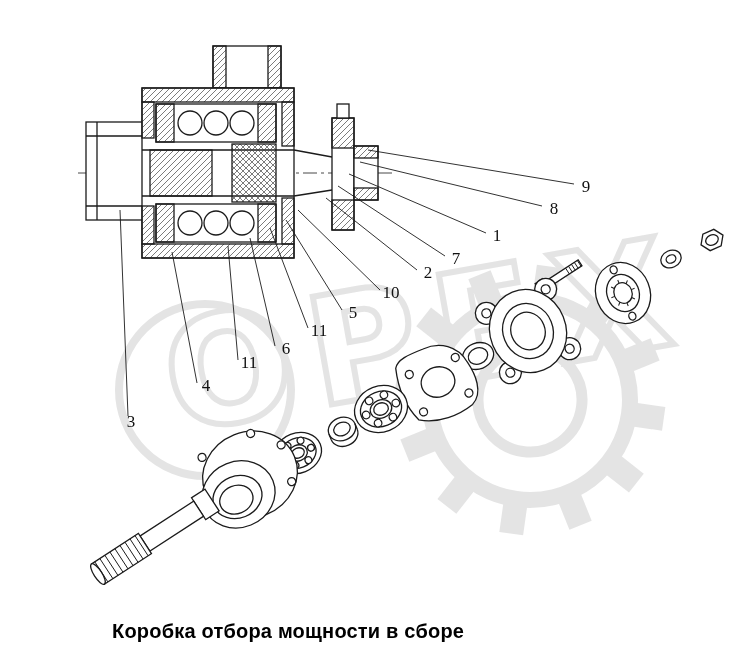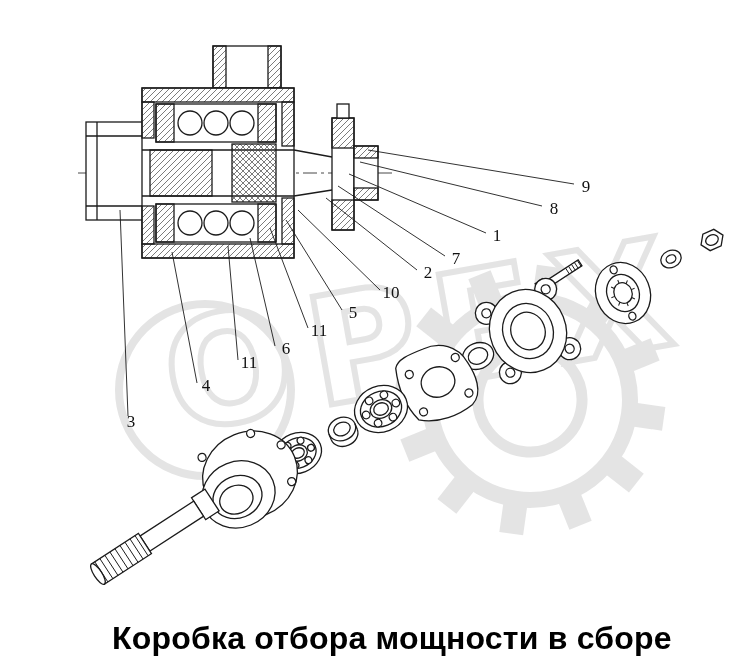--- a/index.html
+++ b/index.html
@@ -1,20 +1,20 @@
 <!DOCTYPE html>
 <html><head>
 <meta charset="utf-8">
 <style>
   html,body{margin:0;padding:0;background:#ffffff;}
   .stage{position:relative;width:747px;height:668px;background:#fff;overflow:hidden;
          font-family:"Liberation Sans",sans-serif;}
   .stage svg{position:absolute;left:0;top:0;}
   .caption{position:absolute;left:112px;top:620px;font-family:"Liberation Sans",sans-serif;
-           font-size:32px;font-weight:700;color:#000;letter-spacing:.2px;white-space:nowrap;}
+           font-size:20px;font-weight:700;color:#000;letter-spacing:.2px;white-space:nowrap;}
   .callout-text{font-family:"Liberation Serif",serif;font-size:17px;fill:#111;}
 </style>
 </head>
 <body>
 
 <div class="stage">
 
 <svg width="747" height="668" viewBox="0 0 747 668">
   <defs>
     <pattern id="hatch" patternUnits="userSpaceOnUse" width="6" height="6">

